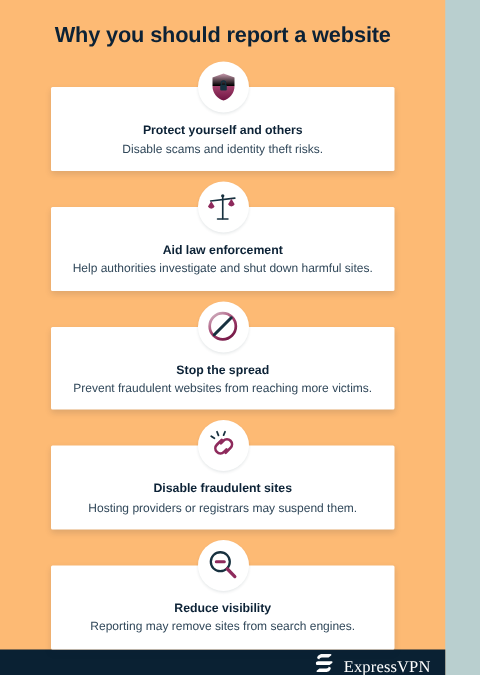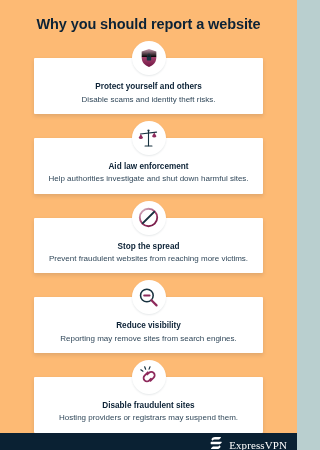--- a/index.html
+++ b/index.html
@@ -185,49 +185,49 @@
       </div>
       <div class="card">
         <p class="card-title">Stop the spread</p>
         <p class="card-desc">Prevent fraudulent websites from reaching more victims.</p>
       </div>
     </div>
 
     <div class="card-block">
       <div class="icon-badge">
         <svg width="23" height="23" viewBox="0 0 24 24" aria-hidden="true">
-          <circle cx="10.3" cy="9.9" r="6.6" fill="none" stroke="#17313f" stroke-width="1.6"></circle>
-          <line x1="7.5" y1="9.9" x2="13.1" y2="9.9" stroke="#8e2a5c" stroke-width="2.1" stroke-linecap="round"></line>
-          <line x1="15.1" y1="14.8" x2="20.4" y2="20.2" stroke="#8e2a5c" stroke-width="2.3" stroke-linecap="round"></line>
-        </svg>
-      </div>
-      <div class="card">
-        <p class="card-title">Reduce visibility</p>
-        <p class="card-desc">Reporting may remove sites from search engines.</p>
-      </div>
-    </div>
-
-    <div class="card-block">
-      <div class="icon-badge">
-        <svg width="23" height="23" viewBox="0 0 24 24" aria-hidden="true">
           <g stroke="#17313f" stroke-width="1.25" stroke-linecap="round">
             <line x1="9.0" y1="4.4" x2="8.0" y2="1.9"></line>
             <line x1="12.6" y1="4.3" x2="13.6" y2="1.9"></line>
             <line x1="6.2" y1="6.5" x2="4.0" y2="5.0"></line>
           </g>
           <path d="M11.3 7.6 L7.9 11.0 a3.5 3.5 0 0 0 4.95 4.95 L14.6 14.2" fill="none" stroke="#8e2a5c" stroke-width="1.85" stroke-linecap="round"></path>
           <path d="M14.0 16.5 L17.4 13.1 a3.5 3.5 0 0 0 -4.95 -4.95 L10.7 9.9" fill="none" stroke="#8e2a5c" stroke-width="1.85" stroke-linecap="round"></path>
         </svg>
       </div>
       <div class="card">
         <p class="card-title">Disable fraudulent sites</p>
         <p class="card-desc">Hosting providers or registrars may suspend them.</p>
       </div>
     </div>
 
+    <div class="card-block">
+      <div class="icon-badge">
+        <svg width="23" height="23" viewBox="0 0 24 24" aria-hidden="true">
+          <circle cx="10.3" cy="9.9" r="6.6" fill="none" stroke="#17313f" stroke-width="1.6"></circle>
+          <line x1="7.5" y1="9.9" x2="13.1" y2="9.9" stroke="#8e2a5c" stroke-width="2.1" stroke-linecap="round"></line>
+          <line x1="15.1" y1="14.8" x2="20.4" y2="20.2" stroke="#8e2a5c" stroke-width="2.3" stroke-linecap="round"></line>
+        </svg>
+      </div>
+      <div class="card">
+        <p class="card-title">Reduce visibility</p>
+        <p class="card-desc">Reporting may remove sites from search engines.</p>
+      </div>
+    </div>
+
   </div>
 
   <div class="footer">
     <div class="logo">
       <span class="logo-mark">
         <svg width="16" height="16" viewBox="0 0 24 24" aria-hidden="true">
           <path d="M5.2 7.2 C5.2 4.6 7.6 2.9 10.6 2.9 L18.6 2.9 C19.4 2.9 19.8 3.9 19.1 4.5 L16.6 6.6 L9.9 6.6 C8.2 6.6 7.3 7.6 7.3 8.6 Z" fill="#ffffff"></path>
           <path d="M18.8 16.8 C18.8 19.4 16.4 21.1 13.4 21.1 L5.4 21.1 C4.6 21.1 4.2 20.1 4.9 19.5 L7.4 17.4 L14.1 17.4 C15.8 17.4 16.7 16.4 16.7 15.4 Z" fill="#ffffff"></path>
           <path d="M3.9 12.0 C3.9 11.0 4.9 10.3 6.1 10.3 L19.7 10.3 C20.5 10.3 20.9 11.3 20.2 11.9 L17.6 14.0 L4.4 14.0 C4.1 13.4 3.9 12.7 3.9 12.0 Z" fill="#ffffff"></path>
         </svg>

